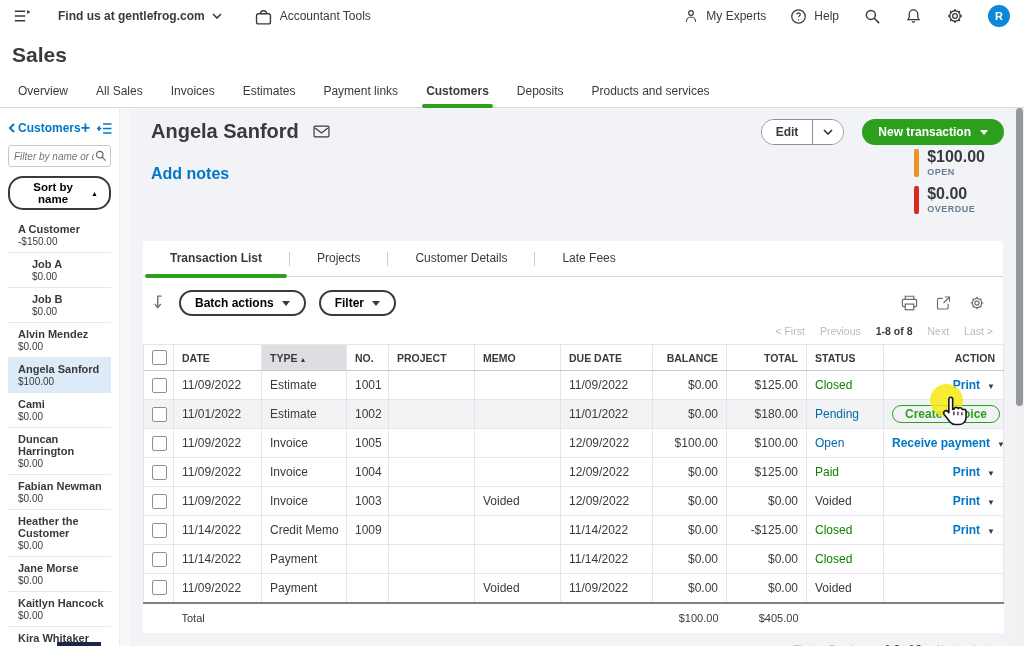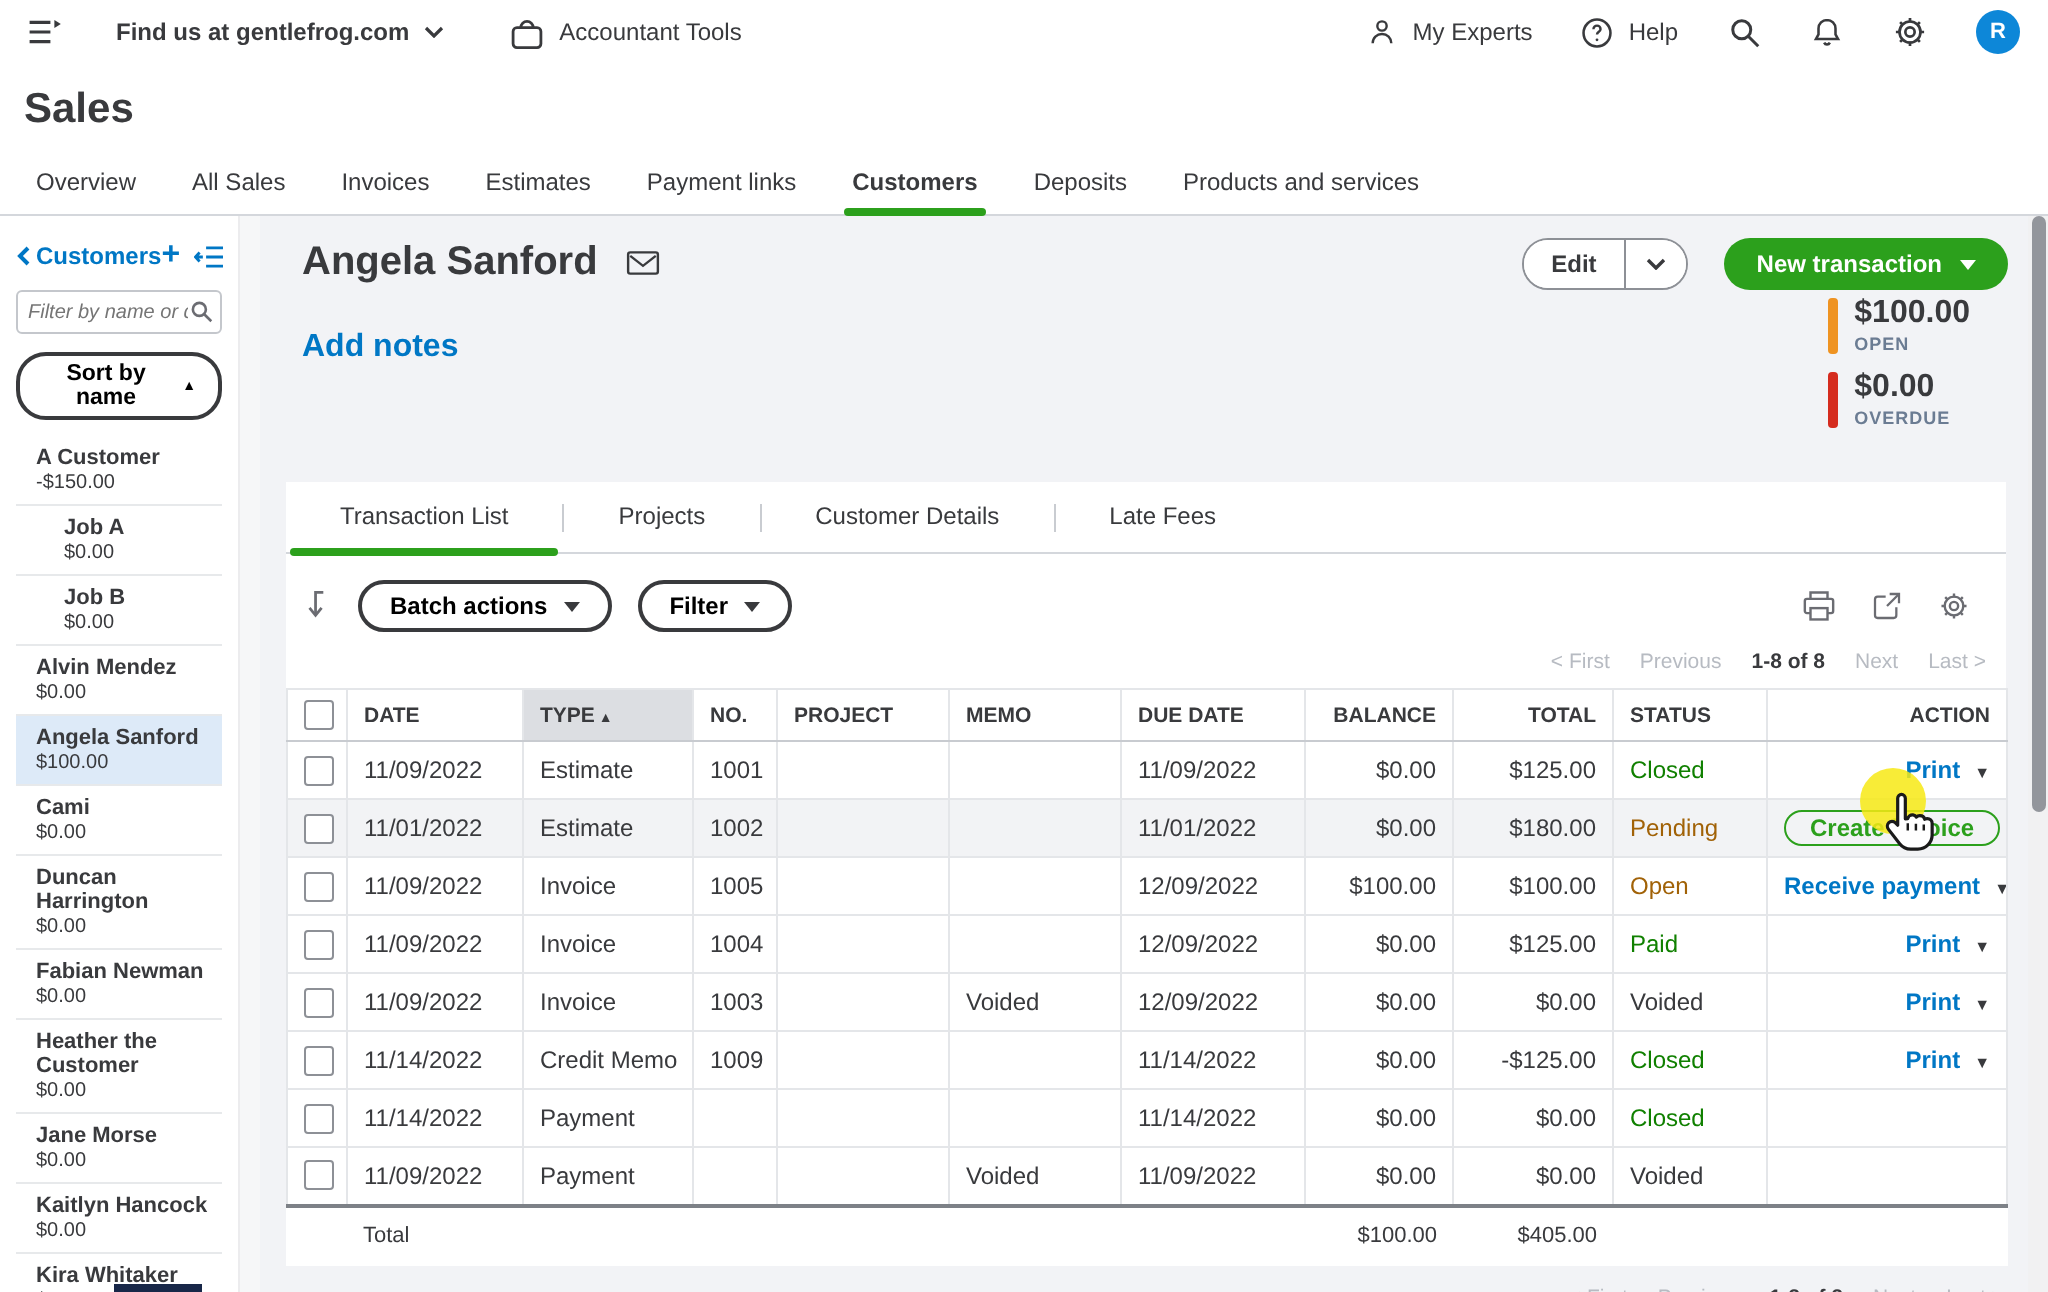--- a/index.html
+++ b/index.html
@@ -69,21 +69,21 @@
   .money-bar { width:5px; height:28px; border-radius:2px; }
   .bar-open { background:var(--open-bar,#ef9322); }
   .bar-overdue { background:var(--overdue-bar,#d52b1e); }
   .money-amount { font-size:16px; font-weight:bold; line-height:1.05; }
   .money-label { font-size:9px; font-weight:bold; color:#6b7c93; letter-spacing:.5px; margin-top:1px; }
 
   
   .card { background:#fff; margin-left:13px; width:860px; }
   .detail-tabs { display:flex; align-items:center; height:36px; border-bottom:1px solid #d4d7dc; }
   .dtab { font-size:12px; padding:0 27px; line-height:35px; height:36px; position:relative; cursor:pointer; white-space:nowrap; }
-  .dtab.active { font-weight:normal; }
+  .dtab.active { font-weight:bold; }
   .dtab.active::after { content:''; position:absolute; left:2px; right:2px; bottom:-1px; height:4px;
             background:var(--accent-green,#2ca01c); border-radius:2px; }
   .vdiv { width:1px; height:14px; background:#c9ccd1; }
   .toolbar { display:flex; align-items:center; gap:13px; padding:13px 12px 0 10px; }
   .pill-btn { display:inline-flex; align-items:center; gap:8px; border:2px solid #393a3d; border-radius:15px;
             padding:4px 14px; font-size:12px; font-weight:bold; background:#fff; cursor:pointer; font-family:inherit; }
   .tool-icons { margin-left:auto; display:flex; align-items:center; gap:17px; padding-right:6px; }
   .tool-icons > * { cursor:pointer; }
   .pagination { display:flex; justify-content:flex-end; align-items:center; gap:15px; font-size:10.5px; color:#b7bbc2; }
   .pagination.top { padding:9px 10px 7px 0; }
@@ -93,21 +93,21 @@
   table { width:100%; border-collapse:collapse; table-layout:fixed; font-size:12px; }
   th, td { border:1px solid #e4e6e9; padding:5px 8px; overflow:hidden; white-space:nowrap; }
   th { font-size:10.5px; font-weight:bold; text-align:left; border-bottom:1px solid #c8cbd0; height:26px; }
   th.sorted { background:#dcdee2; }
   .sort-arrow { font-size:7px; }
   td { height:29px; }
   .num { text-align:right; }
   tr.hover td { background:#f2f3f5; }
   .checkbox { width:15px; height:15px; border:1.5px solid #8d9096; border-radius:2px; background:#fff; cursor:pointer; }
   .status-green { color:var(--status-green,#108000); }
-  .status-gray { color:#a16207; }
+  .status-gray { color:#0369a1; }
   .status-dark { color:#393a3d; }
   .action-cell { text-align:right; }
   .action-link { color:var(--link-blue,#0077c5); font-weight:bold; cursor:pointer; }
   .create-pill { display:inline-block; border:1.5px solid var(--accent-green,#2ca01c); border-radius:12px;
             padding:1px 12px; color:var(--accent-green,#2ca01c); font-weight:bold; cursor:pointer; }
   .caret { font-size:8px; color:#393a3d; margin-left:7px; cursor:pointer; }
   tr.total-row td { border:none; border-top:2px solid #7d8187; font-size:11px; height:30px; background:#fff; }
   .pagination.bottom { margin:10px 22px 0 0; }
 
   

